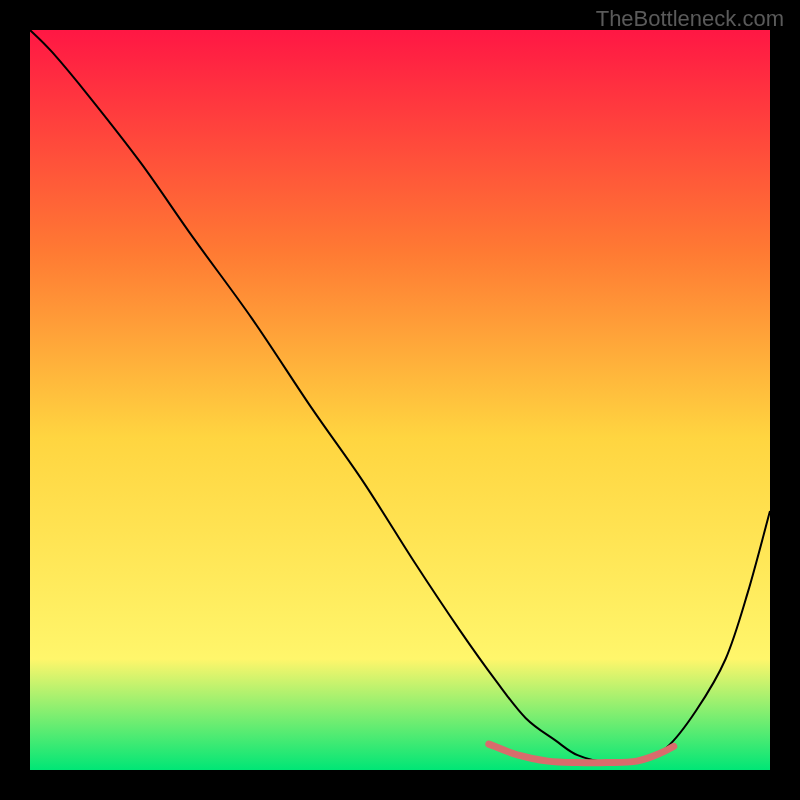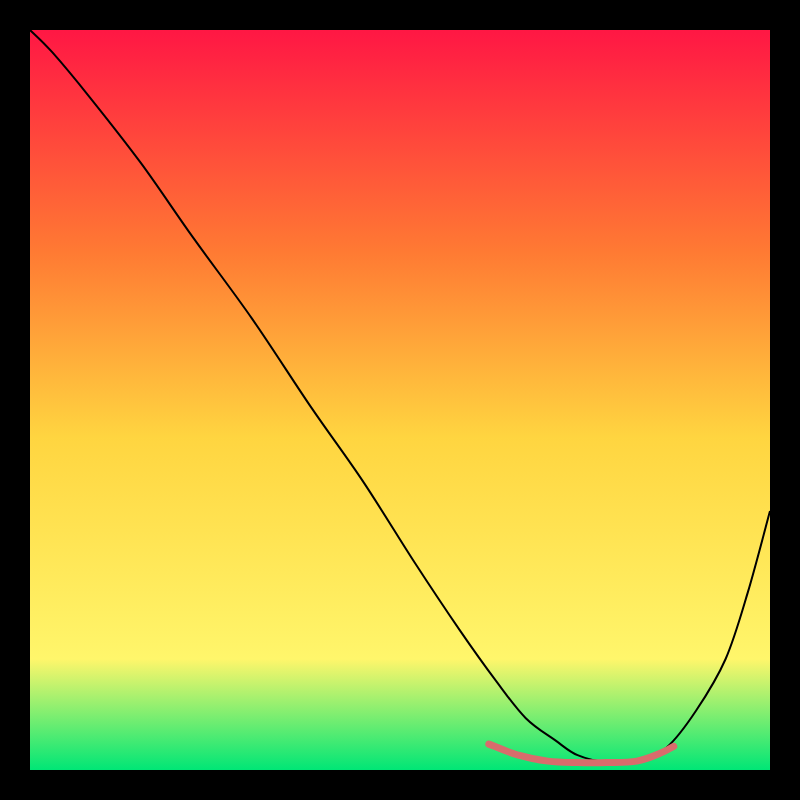--- a/index.html
+++ b/index.html
@@ -31,20 +31,21 @@
     left: 30px;
     top: 30px;
     width: 740px;
     height: 740px;
   }
 </style>
 </head>
 <body>
 
 <div class="container">
+  <div class="watermark">TheBottleneck.com</div>
   <div class="plot-area">
     <svg id="chart-svg" width="740" height="740" viewBox="0 0 740 740">
       <defs>
         <linearGradient id="bg-grad" x1="0" y1="0" x2="0" y2="1">
           <stop id="g0" offset="0%" stop-color="#ff1744"></stop>
           <stop id="g1" offset="30%" stop-color="#ff7a33"></stop>
           <stop id="g2" offset="55%" stop-color="#ffd540"></stop>
           <stop id="g3" offset="85%" stop-color="#fff66b"></stop>
           <stop id="g4" offset="100%" stop-color="#00e676"></stop>
         </linearGradient>

